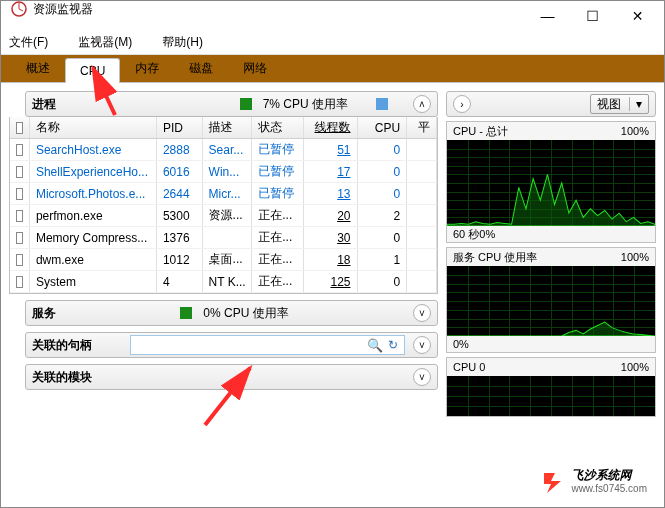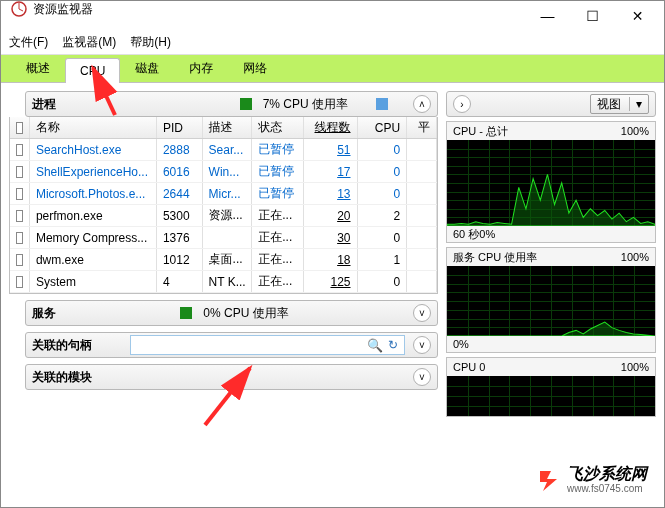--- a/index.html
+++ b/index.html
@@ -2,23 +2,23 @@
 <html><head>
 <meta charset="utf-8">
 <style>
 * { margin: 0; padding: 0; box-sizing: border-box; }
 body { font-family: "Microsoft YaHei", "Segoe UI", sans-serif; font-size: 12px; background: #fff; color: #000; width: 665px; height: 508px; overflow: hidden; position: relative; }
 .window { width: 665px; height: 508px; border: 1px solid #888; background: #fff; display: flex; flex-direction: column; }
 .titlebar { height: 30px; display: flex; padding: 0 4px; background: #fff; }
 .app-icon { width: 16px; height: 16px; margin: 0 6px; display: flex; align-items: center; justify-content: center; }
 .title-text { flex: 1; font-size: 12px; }
 .win-btn { width: 45px; height: 30px; display: flex; align-items: center; justify-content: center; font-size: 14px; font-family: sans-serif; }
-.menubar { height: 24px; display: flex; align-items: center; padding: 0 8px; gap: 14px; border-bottom: 1px solid #e0e0e0; }
+.menubar { height: 24px; display: flex; align-items: center; padding: 0 8px; gap: 30px; border-bottom: 1px solid #e0e0e0; }
 .menu-item { font-size: 12px; }
-.tabbar { height: 28px; display: flex; align-items: flex-end; padding: 0 10px; border-bottom: 1px solid #c0c0c0; background: #bef264; }
+.tabbar { height: 28px; display: flex; align-items: flex-end; padding: 0 10px; border-bottom: 1px solid #c0c0c0; background: #a16207; }
 .tab { padding: 5px 14px; border: 1px solid transparent; border-bottom: none; font-size: 12px; cursor: pointer; }
 .tab.active { background: #fff; border-color: #c0c0c0; border-top-left-radius: 3px; border-top-right-radius: 3px; position: relative; top: 1px; }
 .content { flex: 1; display: flex; padding: 8px; gap: 8px; overflow: hidden; }
 .left-col { flex: 1; display: flex; flex-direction: column; gap: 6px; min-width: 0; }
 .right-col { width: 210px; display: flex; flex-direction: column; gap: 4px; }
 .section-header { height: 26px; background: linear-gradient(#f8f8f8, #eaeaea); border: 1px solid #b8b8b8; border-radius: 3px; display: flex; align-items: center; padding: 0 6px; gap: 8px; margin-left: 16px; }
 .section-title { font-weight: bold; }
 .section-spacer { flex: 1; }
 .legend-sq { width: 12px; height: 12px; display: inline-block; margin-right: 3px; vertical-align: middle; }
 .legend-txt { white-space: nowrap; }
@@ -48,21 +48,21 @@
 .chart-title { height: 18px; display: flex; align-items: center; justify-content: space-between; padding: 0 6px; font-size: 11px; background: #f5f5f5; }
 .chart-canvas { height: 86px; background: #000; position: relative; }
 .chart-canvas.small { height: 70px; }
 .grid-line-h { position: absolute; left: 0; right: 0; border-top: 1px solid #0a3a0a; }
 .grid-line-v { position: absolute; top: 0; bottom: 0; border-left: 1px solid #0a3a0a; }
 .chart-footer { height: 16px; display: flex; align-items: center; justify-content: flex-start; padding: 0 6px; font-size: 11px; background: #f5f5f5; }
 .arrow-annotation { position: absolute; pointer-events: none; }
 .watermark { position: absolute; right: 10px; bottom: 10px; display: flex; align-items: center; gap: 6px; background: rgba(255,255,255,0.95); padding: 4px 8px; border-radius: 4px; z-index: 100; }
 .watermark-logo { width: 24px; height: 24px; }
 .watermark-text { display: flex; flex-direction: column; line-height: 1.1; }
-.watermark-main { font-size: 16px; font-weight: bold; font-style: italic; }
+.watermark-main { font-size: 12px; font-weight: bold; font-style: italic; font-family: Liberation Mono, monospace; }
 .watermark-sub { font-size: 10px; color: #666; }
 svg.spark { position: absolute; left: 0; top: 0; width: 100%; height: 100%; }
 </style>
 </head>
 <body>
 
 <div class="window">
   <div class="titlebar">
     <span class="app-icon">
       <svg width="16" height="16" viewBox="0 0 16 16">
@@ -79,22 +79,22 @@
 
   <div class="menubar">
     <span class="menu-item">文件(F)</span>
     <span class="menu-item">监视器(M)</span>
     <span class="menu-item">帮助(H)</span>
   </div>
 
   <div class="tabbar">
     <div class="tab">概述</div>
     <div class="tab active">CPU</div>
+    <div class="tab">内存</div>
     <div class="tab">磁盘</div>
-    <div class="tab">内存</div>
     <div class="tab">网络</div>
   </div>
 
   <div class="content">
     <div class="left-col">
 
       <div>
         <div class="section-header">
           <span class="section-title">进程</span>
           <span class="section-spacer"></span>

